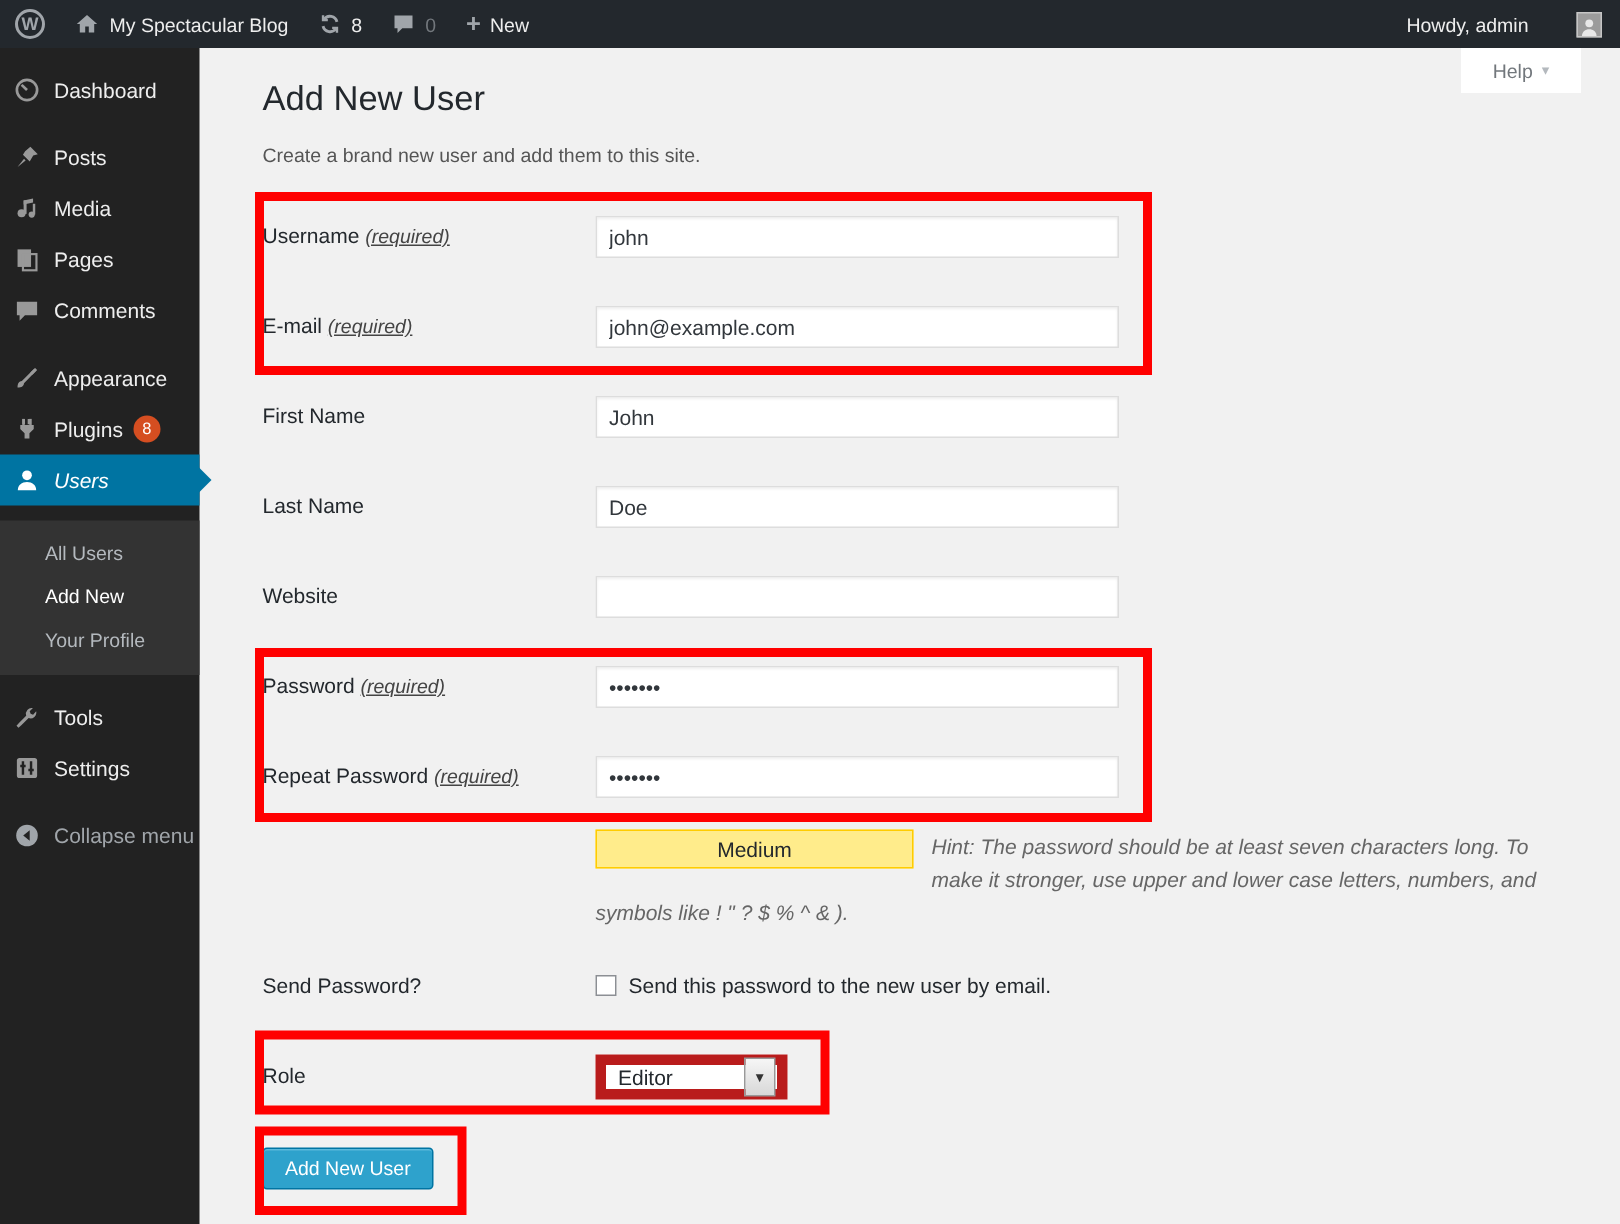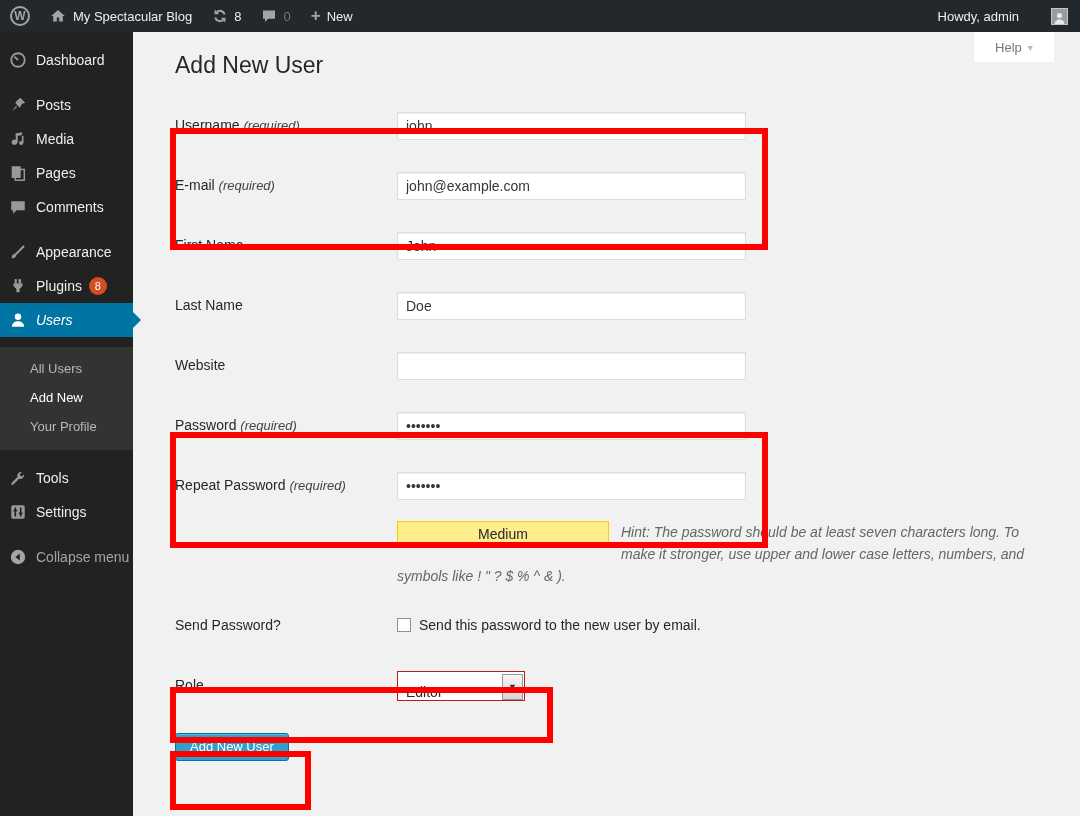--- a/index.html
+++ b/index.html
@@ -73,21 +73,21 @@
     background:#fff; color:#72777c; font-size:13px;
     display:flex; align-items:center; justify-content:center; cursor:pointer;
   }
   .help-arrow { color:#b4b9be; font-size:10px; margin-left:6px; }
   h1.page-title { font-size:23px; font-weight:400; color:#23282d; line-height:27px; }
   .page-desc { margin-top:17px; font-size:13px; color:#555; }
   
   .form { margin-top:22px; }
   .row { display:flex; height:60px; }
   .row .label-col { width:222px; padding-top:16px; font-size:14px; color:#23282d; }
-  .label-req { font-style:italic; font-size:13px; color:#444; }
+  .label-req { font-style:italic; font-size:13px; color:#444;text-decoration:underline; }
   .row .field-col { flex:1; padding-top:11px; }
   input.text-input {
     width:349px; height:28px; border:1px solid #ddd; background:#fff;
     box-shadow: inset 0 1px 2px rgba(0,0,0,.07);
     padding:3px 8px; font-size:14px; color:#32373c;
     font-family:"Liberation Sans", sans-serif;
   }
   .row-meter { height:88px; display:flex; }
   .row-meter .label-col { width:222px; }
   .meter-hint-wrap { width:636px; font-size:14px; }
@@ -102,22 +102,22 @@
   .row-send .field-col { padding-top:8px; display:flex; align-items:flex-start; }
   .checkbox {
     width:14px; height:14px; border:1px solid #8c8f94; background:#fff;
     margin:1px 8px 0 0; cursor:pointer; flex:none;
   }
   .checkbox-label { font-size:14px; color:#23282d; }
   .row-role { height:56px; }
   .row-role .label-col { padding-top:20px; }
   .row-role .field-col { padding-top:14px; }
   .select {
-    width:128px; height:30px; background:#fff; border:1px solid #b91c1c;
-    display:flex; align-items:flex-end; cursor:pointer; position:relative;
+    width:128px; height:30px; background:#fff; border:7px solid #b91c1c;
+    display:flex; align-items:center; cursor:pointer; position:relative;
   }
   .select .select-value { flex:1; padding-left:8px; font-size:14px; color:#23282d; }
   .select .select-btn {
     width:21px; height:26px; margin-right:1px; border:1px solid #999;
     background:linear-gradient(#f6f6f6,#d8d8d8);
     display:flex; align-items:center; justify-content:center;
     font-size:9px; color:#333;
   }
   .row-submit { padding-top:20px; }
   .btn-primary {
@@ -302,20 +302,21 @@
   </div>
 </div>
 
 <div class="content">
   <div class="help-tab">
     <span>Help</span>
     <span class="help-arrow">▾</span>
   </div>
 
   <h1 class="page-title">Add New User</h1>
+  <p class="page-desc">Create a brand new user and add them to this site.</p>
 
   <div class="form">
 
     <div class="row">
       <div class="label-col">
         <span>Username</span>
         <span class="label-req">(required)</span>
       </div>
       <div class="field-col">
         <input class="text-input" type="text" value="john" style="">

